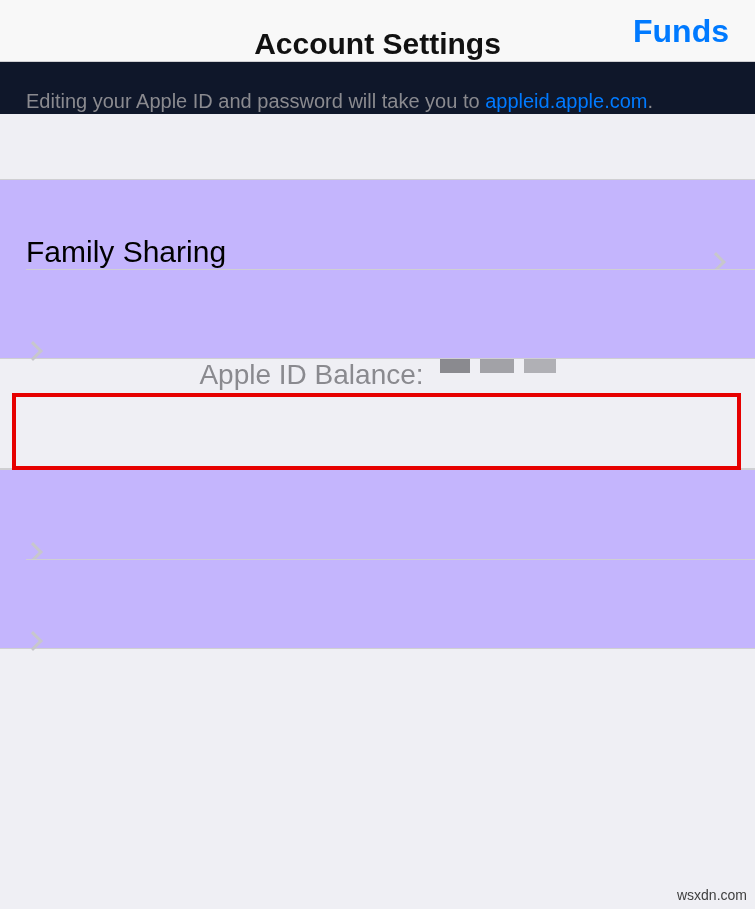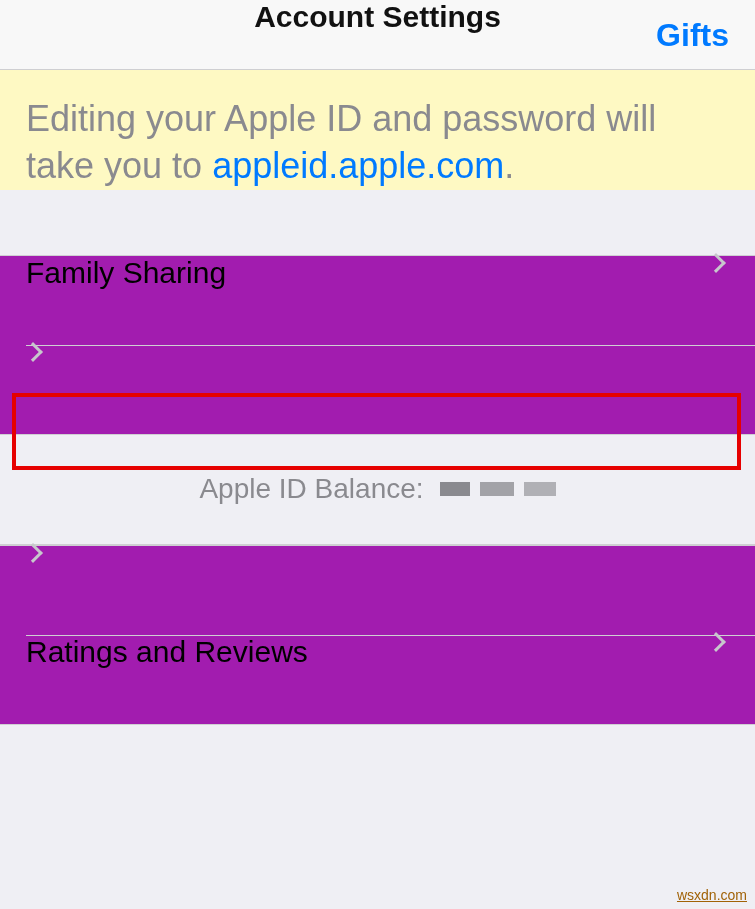--- a/index.html
+++ b/index.html
@@ -12,23 +12,23 @@
       width: 755px;
       height: 909px;
       font-family: -apple-system, "Helvetica Neue", Helvetica, Arial, sans-serif;
       background: #efeff4;
       color: #000;
       position: relative;
       overflow: hidden;
     }
     .header {
       display: flex;
-      align-items: flex-start;
+      align-items: flex-end;
       justify-content: center;
-      height: 70px;
+      height: 62px;
       background: #f8f8f8;
       border-bottom: 1px solid #cfcfd2;
       position: relative;
     }
     .header-title {
       font-size: 30px;
       font-weight: 700;
       color: #111;
     }
     .header-done {
@@ -38,22 +38,22 @@
       transform: translateY(-50%);
       font-size: 32px;
       font-weight: 600;
       color: #007aff;
       cursor: pointer;
       border: none;
       background: none;
     }
     .info-block {
       padding: 26px 42px 0 26px;
-      background: #fef9c3;
-      font-size: 36px;
+      background: #0f172a;
+      font-size: 20px;
       line-height: 1.3;
       color: #8a8a8f;
     }
     .info-block a {
       color: #007aff;
       text-decoration: none;
     }
     .section-spacer {
       height: 65px;
       background: #efeff4;
@@ -61,28 +61,28 @@
     .section-spacer.small {
       height: 24px;
     }
     .list {
       background: #fff;
       border-top: 1px solid #cfcfd2;
       border-bottom: 1px solid #cfcfd2;
     }
     .row {
       display: flex;
-      align-items: flex-start;
+      align-items: flex-end;
       justify-content: space-between;
       height: 89px;
       padding: 0 26px;
       font-size: 30px;
       color: #000;
       cursor: pointer;
-      background: #a21caf;
+      background: #c4b5fd;
       position: relative;
     }
     .row + .row::before {
       content: "";
       position: absolute;
       top: 0;
       left: 26px;
       right: 0;
       height: 1px;
       background: #cfcfd2;
@@ -101,21 +101,20 @@
       pointer-events: none;
       border: 4px solid #e60000;
       left: 12px;
       right: 14px;
       top: 393px;
       height: 77px;
       z-index: 10;
     }
     .balance-row {
       display: flex;
-      align-items: center;
       justify-content: center;
       height: 110px;
       background: #efeff4;
       font-size: 28px;
       color: #8a8a8f;
       border-bottom: 1px solid #cfcfd2;
     }
     .balance-row .label {
       margin-right: 6px;
     }
@@ -127,31 +126,30 @@
       vertical-align: middle;
     }
     .redact.r1 { width: 30px; }
     .redact.r2 { width: 34px; background: #a2a2a7; }
     .redact.r3 { width: 32px; background: #b0b0b5; }
     .watermark {
       position: absolute;
       right: 8px;
       bottom: 6px;
       font-size: 14px;
-      color: #a16207;
+      color: #404040;
       font-family: Arial, sans-serif;
-      text-decoration: underline;
     }
   </style>
 </head>
 <body>
 
 <div class="header">
   <div class="header-title">Account Settings</div>
-  <button class="header-done">Gifts</button>
+  <button class="header-done">Funds</button>
 </div>
 
 <div class="info-block">
   <span>Editing your Apple ID and password will take you to </span><a href="#">appleid.apple.com</a><span>.</span>
 </div>
 
 <div class="section-spacer"></div>
 
 <div class="list">
   <div class="row">
@@ -170,20 +168,19 @@
   <span class="redact r1"></span>
   <span class="redact r2"></span>
   <span class="redact r3"></span>
 </div>
 
 <div class="list">
   <div class="row">
     <span class="chevron"></span>
   </div>
   <div class="row">
-    <span>Ratings and Reviews</span>
     <span class="chevron"></span>
   </div>
 </div>
 
 <div class="section-spacer small"></div>
 
 <div class="watermark">wsxdn.com</div>
 
 </body></html>

